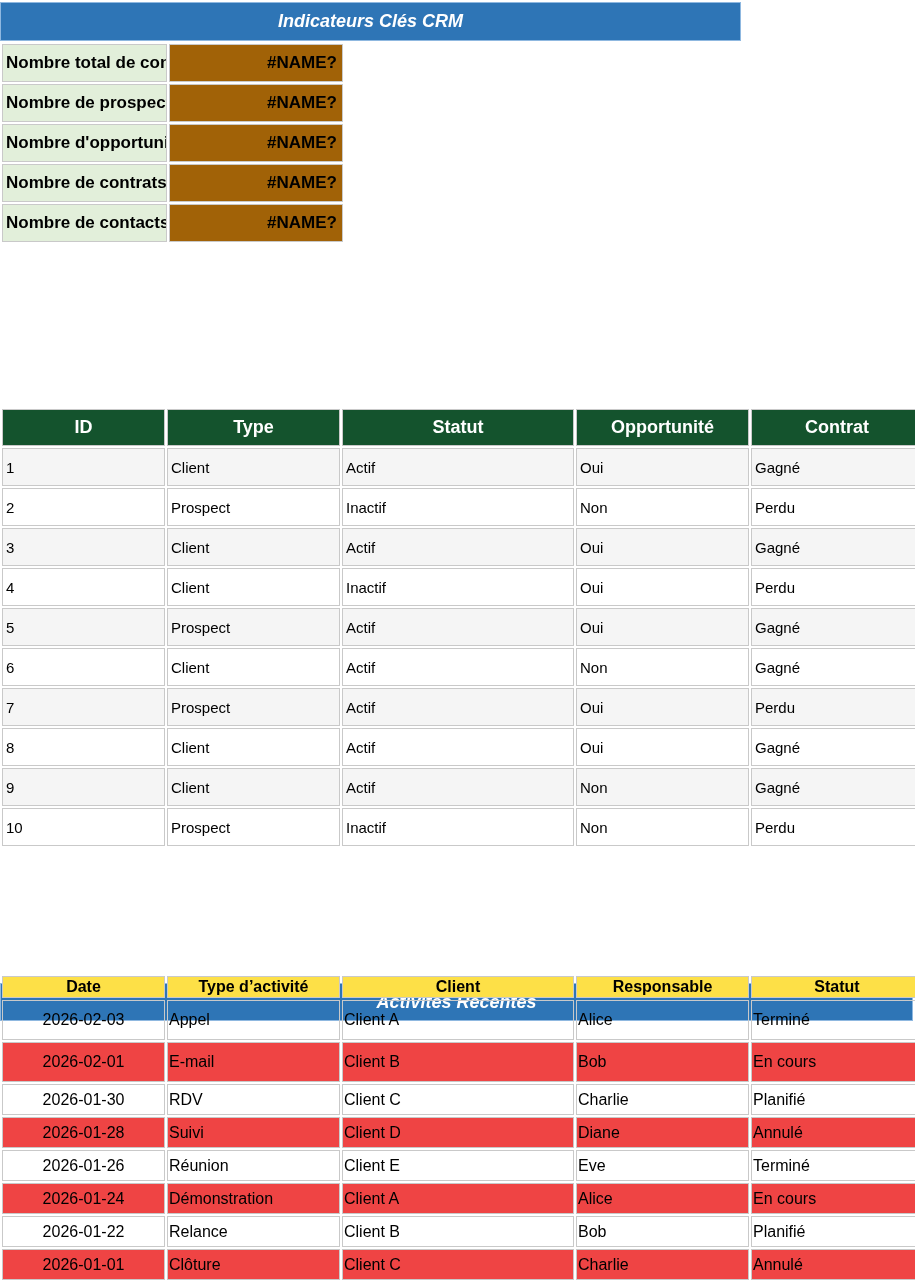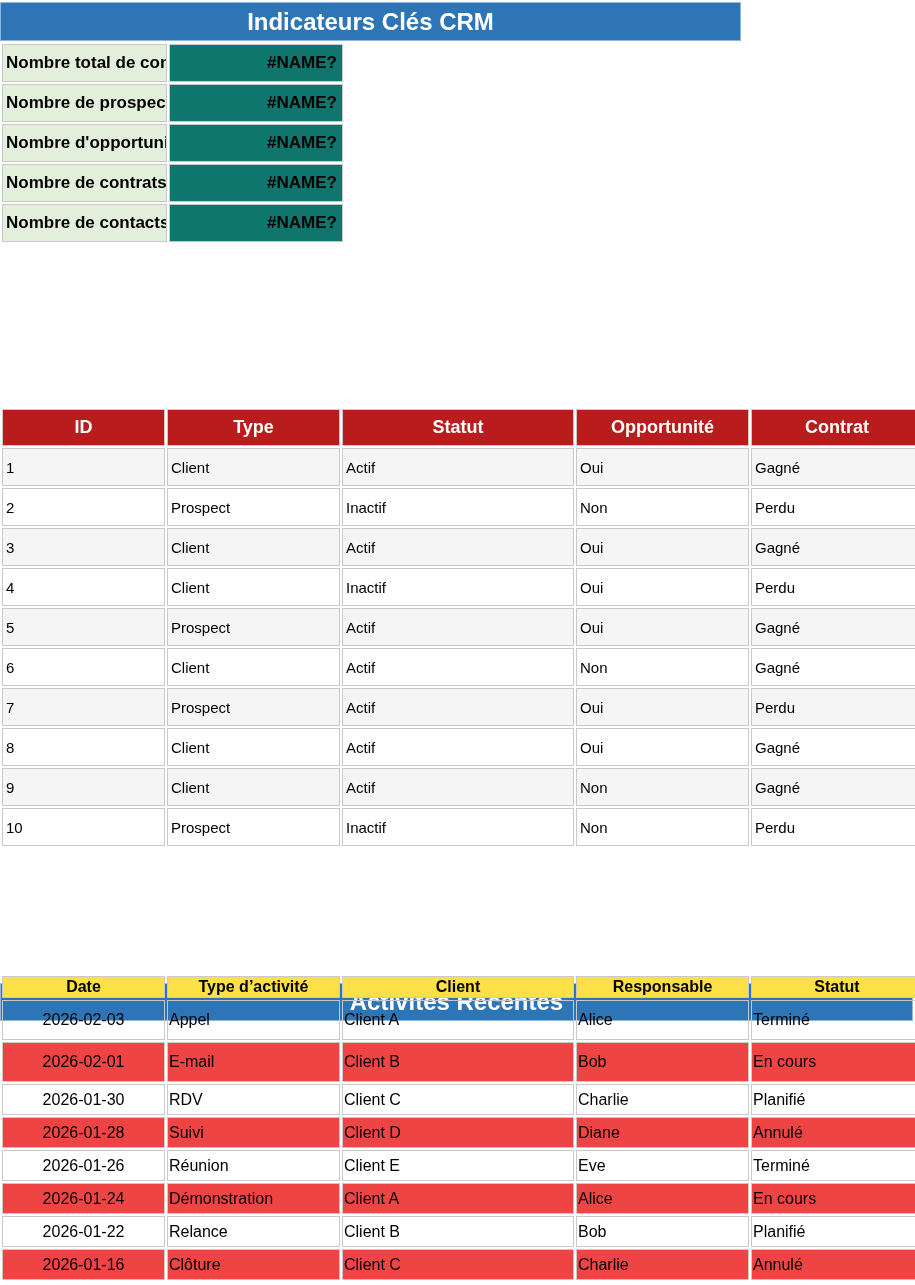--- a/index.html
+++ b/index.html
@@ -3,40 +3,40 @@
 <meta charset="utf-8">
 <title>CRM Sheet</title>
 <style>
   html,body{margin:0;padding:0;}
   body{
     width:915px;height:1285px;position:relative;background:#ffffff;
     font-family:"Liberation Sans", sans-serif;color:#000000;overflow:hidden;
   }
   .title-bar{
     position:absolute;background:#2E75B6;border:1px solid #8FB8E0;
-    color:#ffffff;font-weight:bold;font-size:24px;text-align:center;
-    display:flex;align-items:center;justify-content:center;
+    color:#ffffff;font-weight:bold;font-size:18px;text-align:center;
+    display:flex;align-items:center;justify-content:center;font-style:italic;
   }
   #kpi-title{left:0;top:2px;width:739px;height:37px;}
   #act-title{left:0;top:935px;width:911px;height:36px;margin-top:48px;}
 
   table{border-collapse:separate;border-spacing:2px;table-layout:fixed;position:absolute;}
   td,th{border:1px solid #C9C9C9;overflow:hidden;white-space:nowrap;}
 
   
   #kpi-table{left:0;top:42px;width:337px;}
   #kpi-table td{height:36px;font-size:17px;font-weight:bold;}
   .kpi-label{background:#E2EFDA;width:159px;text-align:left;padding:0 1px 0 3px;}
-  .kpi-value{background:#0f766e;width:166px;text-align:right;padding:0 5px 0 1px;}
+  .kpi-value{background:#a16207;width:166px;text-align:right;padding:0 5px 0 1px;}
 
   
   .grid{left:0;top:407px;width:913px;}
   .grid th{color:#ffffff;font-weight:bold;font-size:18px;text-align:center;height:33px;}
   .grid td{font-size:15px;text-align:left;padding:0 2px 0 3px;background:#ffffff;}
-  #records-table th{background:#b91c1c;}
+  #records-table th{background:#14532d;}
   #records-table td{height:36px;}
   #records-table tr.stripe td{background:#F5F5F5;}
 
   #activities-table{left:0;top:974px;width:913px;}
   #activities-table th{background:#fde047;}
   #activities-table td{height:27px;}
   #activities-table tr.tall td{height:36px;}
   #activities-table tr.stripe td{background:#ef4444;}
   #activities-table td.date{text-align:center;}
 
@@ -223,20 +223,20 @@
       <td>En cours</td>
     </tr>
     <tr>
       <td class="date">2026-01-22</td>
       <td>Relance</td>
       <td>Client B</td>
       <td>Bob</td>
       <td>Planifié</td>
     </tr>
     <tr class="stripe">
-      <td class="date">2026-01-16</td>
+      <td class="date">2026-01-01</td>
       <td>Clôture</td>
       <td>Client C</td>
       <td>Charlie</td>
       <td>Annulé</td>
     </tr>
   </tbody>
 </table>
 
 </body></html>

